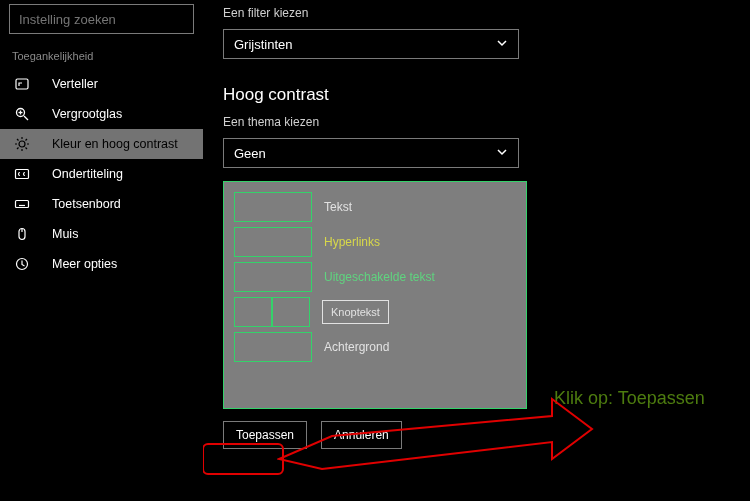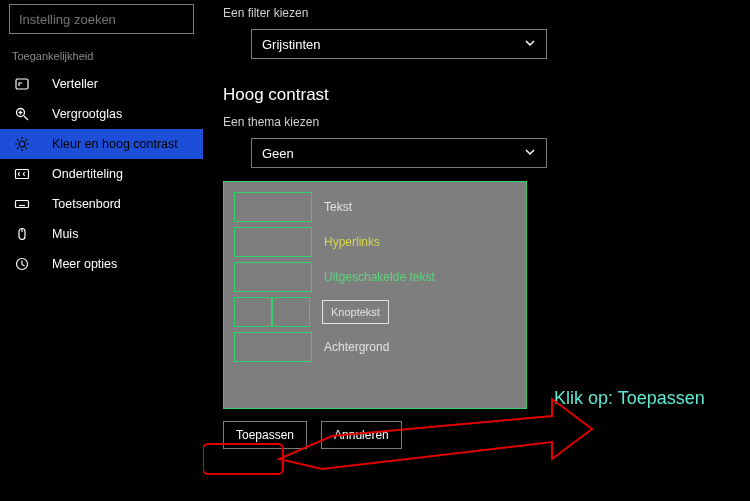--- a/index.html
+++ b/index.html
@@ -8,28 +8,28 @@
 
   
   .sidebar { width: 203px; background: #000; display: flex; flex-direction: column; }
   .search-wrap { padding: 4px 9px 9px 9px; }
   .search-box { display: flex; align-items: center; border: 1px solid #7a7a7a; height: 30px; }
   .search-input { flex: 1; background: transparent; border: none; color: #fff; font-size: 13px; padding: 0 9px; outline: none; }
   .search-icon { width: 30px; height: 28px; display: flex; align-items: center; justify-content: center; }
   .section-label { font-size: 11px; color: #8b8b8b; padding: 7px 12px 7px 12px; }
   .nav { display: flex; flex-direction: column; }
   .nav-item { display: flex; align-items: center; height: 30px; padding: 0 14px; font-size: 12.5px; color: #fff; cursor: default; gap: 22px; }
-  .nav-item.active { background: #1d4ed8; color: #000; align-items: center; }
+  .nav-item.active { background: #737373; color: #000; align-items: center; }
   .nav-icon { width: 16px; height: 16px; display: flex; align-items: center; justify-content: center; flex-shrink: 0; }
   .nav-icon svg { width: 16px; height: 16px; }
 
   
   .main { flex: 1; background: #000; padding: 0 20px 0 20px; position: relative; overflow: hidden; }
   .field-label { font-size: 12px; color: #d0d0d0; margin-top: 6px; margin-bottom: 9px; }
-  .select { border: 1.5px solid #7a7a7a; height: 30px; width: 296px; display: flex; align-items: center; justify-content: space-between; padding: 0 10px; font-size: 13px; margin-left: 28px; }
+  .select { border: 1.5px solid #7a7a7a; height: 30px; width: 296px; display: flex; align-items: center; justify-content: space-between; padding: 0 10px; font-size: 13px; }
   .section-heading { font-size: 17px; font-weight: 400; margin-top: 26px; margin-bottom: 10px; }
 
   .preview { border: 1px solid #34d26a; background: #7e7e7e; width: 304px; height: 228px; margin-top: 13px; padding: 10px 10px; display: flex; flex-direction: column; gap: 5px; }
   .preview-row { display: flex; align-items: center; gap: 12px; }
   .swatch { width: 78px; height: 30px; border: 1px solid #34d26a; }
   .swatch.small { width: 38px; height: 30px; }
   .swatch.inset { display:inline-block; }
   .swatch-pair { display:flex; gap:0; }
   .preview-label { font-size: 12px; }
   .lbl-text { color: #e2e2e2; }
@@ -37,21 +37,21 @@
   .lbl-disabled { color: #5fd47f; }
   .lbl-selected { background: #7fffff; color: #000; padding: 2px 5px; font-size: 11px; }
   .lbl-button { border: 1px solid #e2e2e2; color: #e2e2e2; padding: 5px 8px; font-size: 11px; }
   .lbl-bg { color: #e2e2e2; }
 
   .button-row { display: flex; gap: 14px; margin-top: 12px; }
   .btn { border: 1.5px solid #7a7a7a; color: #fff; font-size: 12px; padding: 6px 12px; background: transparent; }
 
   
   .anno-arrow { position: absolute; pointer-events: none; }
-  .anno-text { position: absolute; color: #5eead4; font-size: 18px; font-family: Arial, sans-serif; pointer-events: none; }
+  .anno-text { position: absolute; color: #4d7c0f; font-size: 18px; font-family: Arial, sans-serif; pointer-events: none; }
   .anno-rect { position: absolute; border: 2px solid #e00000; border-radius: 6px; pointer-events: none; }
 </style>
 </head>
 <body>
 
 <div class="app">
 
   <div class="sidebar">
     <div class="search-wrap">
       <div class="search-box">

